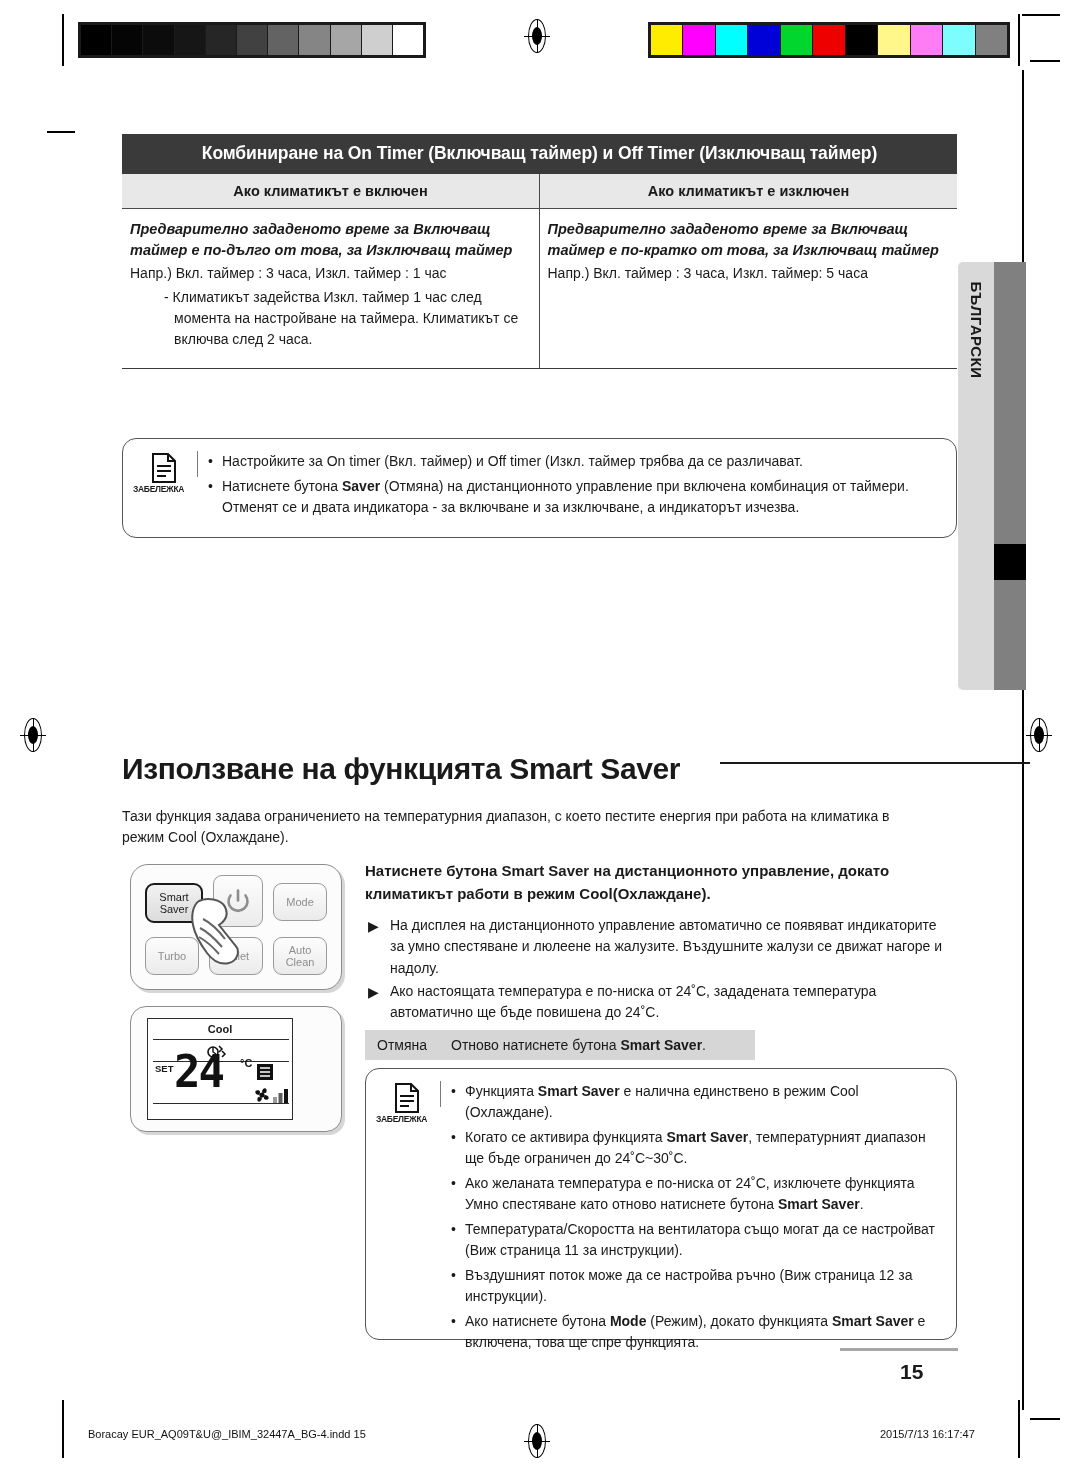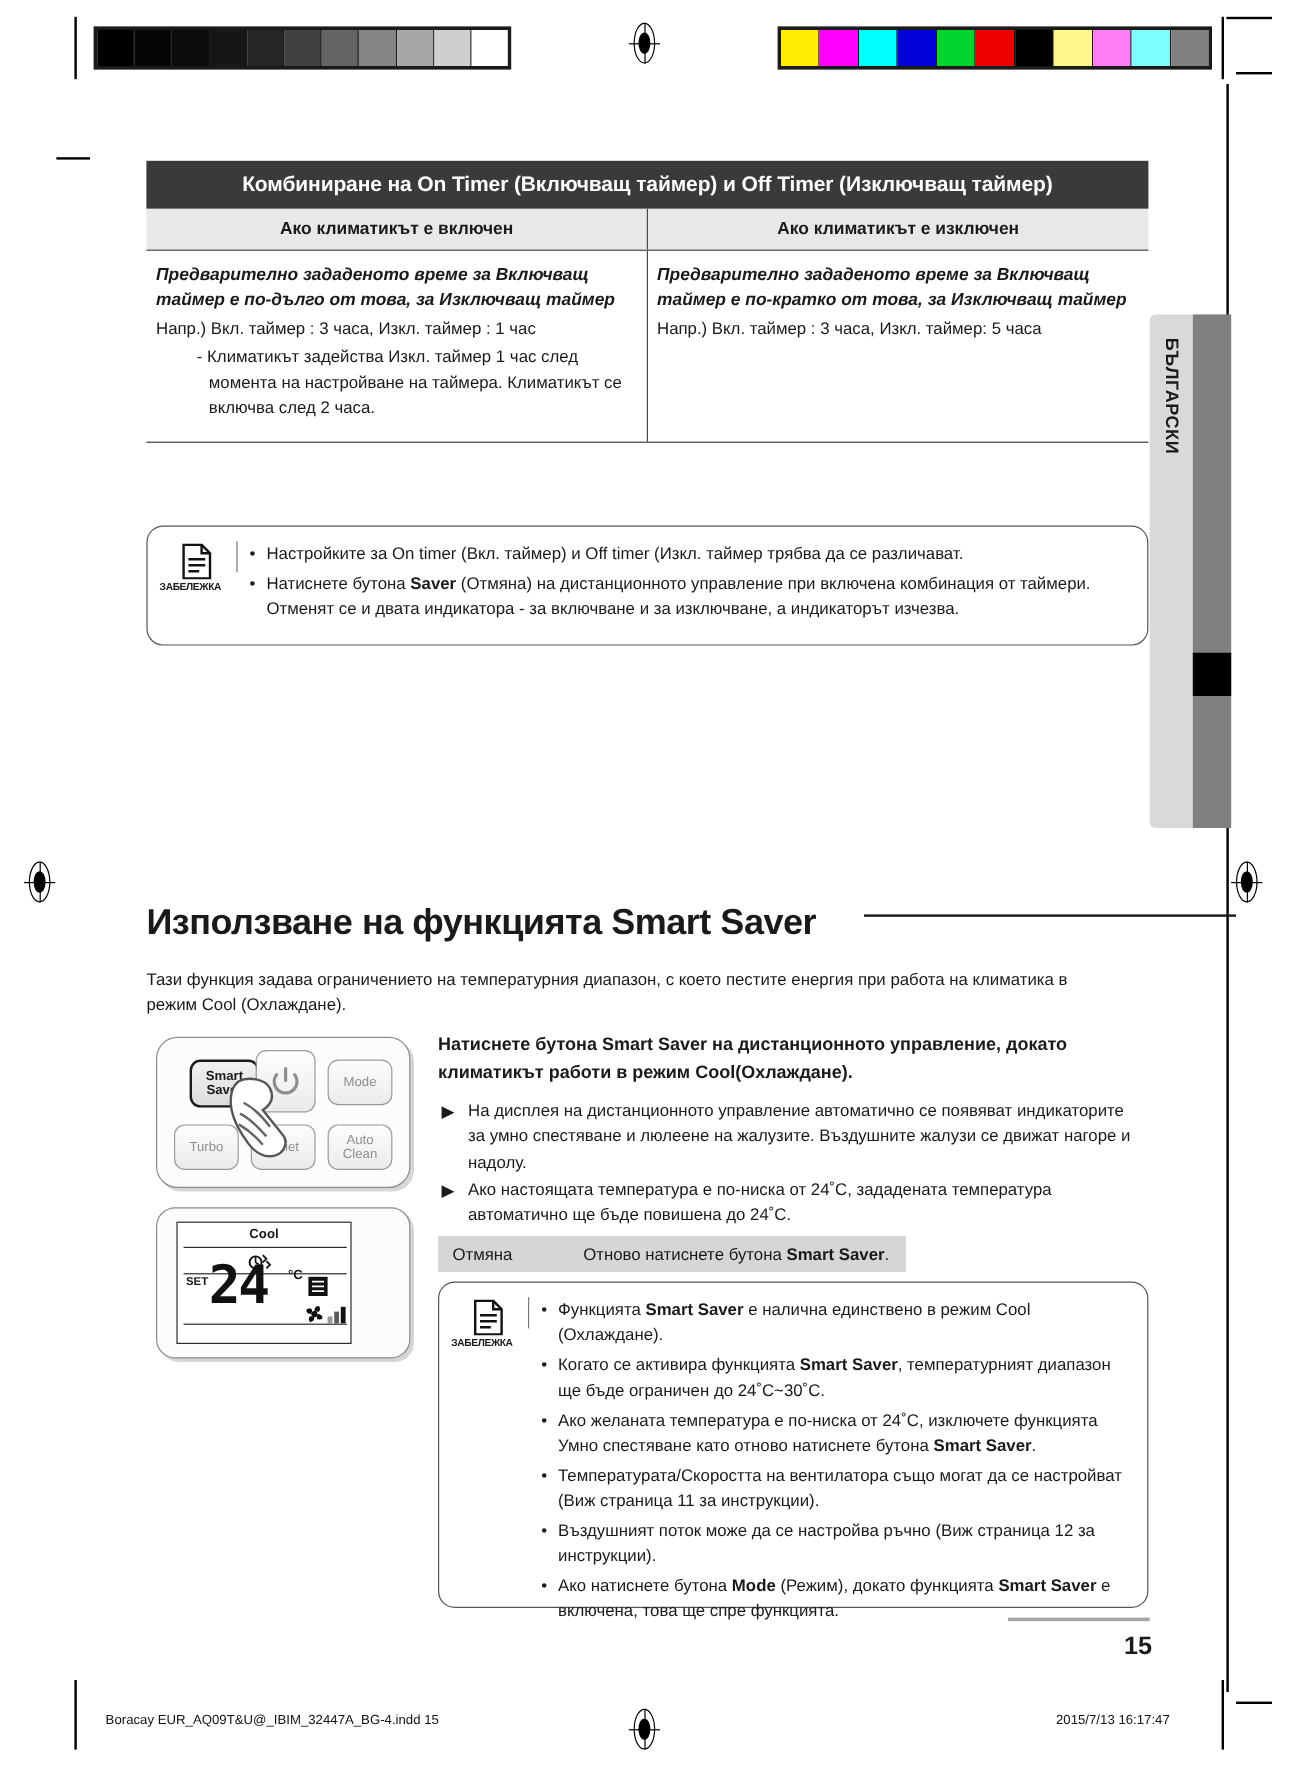--- a/index.html
+++ b/index.html
@@ -73,22 +73,22 @@
   .intro{position:absolute;left:122px;top:806px;width:812px;font-size:14px;line-height:1.52;}
 
   
   .remote{position:absolute;left:130px;top:864px;width:210px;height:124px;
         border:1.6px solid #8c8c8c;border-radius:18px;background:#fcfcfc;
         box-shadow:3px 3px 0 #d6d6d6;}
   .key{position:absolute;border:1.4px solid #9a9a9a;border-radius:9px;
         background:linear-gradient(180deg,#fdfdfd 0%,#ebebeb 100%);
         font-size:11px;color:#8e8e8e;text-align:center;box-sizing:border-box;
         display:flex;align-items:center;justify-content:center;line-height:1.12;}
-  .key.active{border:2px solid #1a1a1a;color:#1a1a1a;font-weight:bold;
-        background:linear-gradient(180deg,#f2f2f2 0%,#dcdcdc 100%);margin-left:13px;}
+  .key.active{border:2px solid #1a1a1a;color:#1a1a1a;font-weight:normal;
+        background:linear-gradient(180deg,#f2f2f2 0%,#dcdcdc 100%);}
   .hand{position:absolute;left:60px;top:32px;width:78px;height:72px;}
 
   .lcd{position:absolute;left:130px;top:1006px;width:210px;height:124px;
         border:1.6px solid #8c8c8c;border-radius:16px;background:#fcfcfc;
         box-shadow:3px 3px 0 #d6d6d6;}
   .lcd-screen{position:absolute;left:16px;top:11px;width:146px;height:102px;
         border:1.5px solid #2b2b2b;background:#fff;box-sizing:border-box;}
   .lcd-mode{position:absolute;left:0;top:4px;width:100%;text-align:center;
         font-size:11px;font-weight:bold;color:#1a1a1a;}
   .lcd-rule{position:absolute;left:5px;width:136px;height:1px;background:#2b2b2b;}
@@ -101,24 +101,24 @@
   .lead{position:absolute;left:365px;top:860px;width:592px;font-size:15px;
         font-weight:bold;line-height:1.5;}
   .arrow-li{position:absolute;width:580px;display:flex;font-size:14px;line-height:1.52;}
   .arrow-li .mk{flex:0 0 22px;padding-top:1px;}
   .arrow-li .txt{flex:1 1 auto;}
   #arrow-1{left:368px;top:915px;}
   #arrow-2{left:368px;top:981px;}
   .cancel-row{position:absolute;left:365px;top:1030px;width:390px;height:30px;
         background:#d6d6d6;display:flex;align-items:center;font-size:14px;}
   .cancel-row .lbl{font-weight:normal;padding:0 0 0 12px;width:78px;box-sizing:border-box;}
-  .cancel-row .val{padding-left:8px;margin-left:35px;}
-
-  
-  .pageno{position:absolute;left:900px;top:1360px;width:60px;text-align:right;
+  .cancel-row .val{padding-left:8px;}
+
+  
+  .pageno{position:absolute;left:900px;top:1360px;width:60px;text-align:left;
         font-size:21px;font-weight:bold;}
   .foot-rule{position:absolute;left:840px;top:1348px;width:118px;height:3px;background:#a6a6a6;}
   .foot-left{position:absolute;left:88px;top:1428px;font-size:11px;color:#111;}
   .foot-right{position:absolute;left:880px;top:1428px;font-size:11px;color:#111;}
   b.k{font-weight:bold;}
 </style>
 </head>
 <body>
 
 <div class="reg-top">

